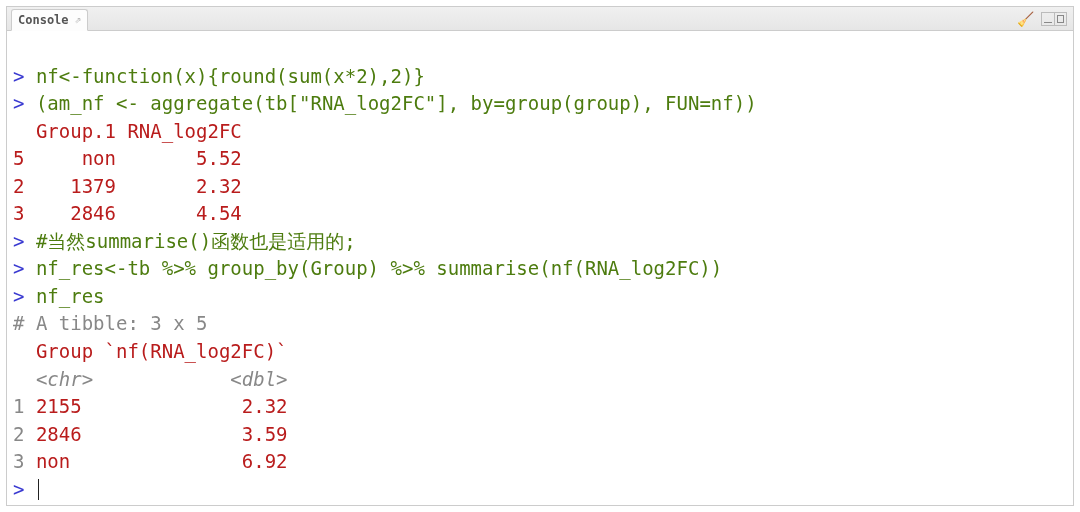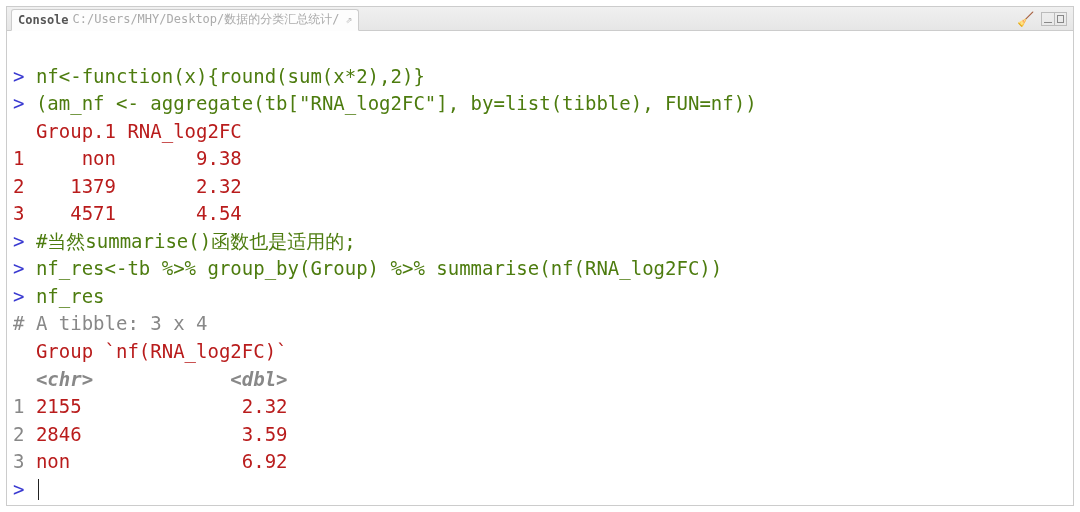--- a/index.html
+++ b/index.html
@@ -64,55 +64,54 @@
     font-family: "Lucida Console", Monaco, Consolas, monospace;
     font-size: 19px;
   }
   .console-body::-webkit-scrollbar { width: 16px; }
   .console-body::-webkit-scrollbar-track { background: #f4f4f4; border-left:1px solid #e0e0e0; }
   .console-body::-webkit-scrollbar-thumb { background: #cdcdcd; border:2px solid #f4f4f4; border-radius:3px; }
 
   .prompt { color: #3a3ad1; }
   .output { color: #b91c1c; }
   .gray   { color: #888; }
-  .italic { font-style: italic; font-weight: bold; }
+  .italic { font-style: italic; }
   .pink   { color: #4d7c0f; }
   .cursor { display:inline-block; width:1px; height:1.1em; background:#222; vertical-align:text-bottom; margin-left:2px; }
 </style>
 </head>
 <body>
 
 <div class="pane">
   <div class="tabbar">
     <div class="tab">
       <span class="tab-label">Console</span>
-      <span class="tab-path">C:/Users/MHY/Desktop/数据的分类汇总统计/</span>
       <span class="popout-icon">⇗</span>
     </div>
     <div class="spacer"></div>
     <div class="toolbar-right">
       <span class="broom-icon">🧹</span>
       <div class="minmax">
         <div class="min"></div>
           <div class="max"></div>
       </div>
     </div>
   </div>
 
   <div class="console-body">
 <span class="prompt">&gt; </span><span class="pink">nf&lt;-function(x){round(sum(x*2),2)}</span>
-<span class="prompt">&gt; </span><span class="pink">(am_nf &lt;- aggregate(tb[</span><span class="pink">"RNA_log2FC"</span><span class="pink">], by=list(tibble), FUN=nf))</span>
+<span class="prompt">&gt; </span><span class="pink">(am_nf &lt;- aggregate(tb[</span><span class="pink">"RNA_log2FC"</span><span class="pink">], by=group(group), FUN=nf))</span>
 <span class="output">  Group.1 RNA_log2FC</span>
-<span class="output">1     non       9.38</span>
+<span class="output">5     non       5.52</span>
 <span class="output">2    1379       2.32</span>
-<span class="output">3    4571       4.54</span>
+<span class="output">3    2846       4.54</span>
 <span class="prompt">&gt; </span><span class="pink">#当然summarise()函数也是适用的;</span>
 <span class="prompt">&gt; </span><span class="pink">nf_res&lt;-tb %&gt;% group_by(Group) %&gt;% summarise(nf(RNA_log2FC))</span>
 <span class="prompt">&gt; </span><span class="pink">nf_res</span>
-<span class="gray"># A tibble: 3 x 4</span>
+<span class="gray"># A tibble: 3 x 5</span>
 <span class="output">  Group `nf(RNA_log2FC)`</span>
 <span class="gray italic">  &lt;chr&gt;</span><span class="gray italic">            &lt;dbl&gt;</span>
 <span class="gray">1</span><span class="output"> 2155              2.32</span>
 <span class="gray">2</span><span class="output"> 2846              3.59</span>
 <span class="gray">3</span><span class="output"> non               6.92</span>
 <span class="prompt">&gt; </span><span class="cursor"></span>
   </div>
 </div>
 
 </body></html>

